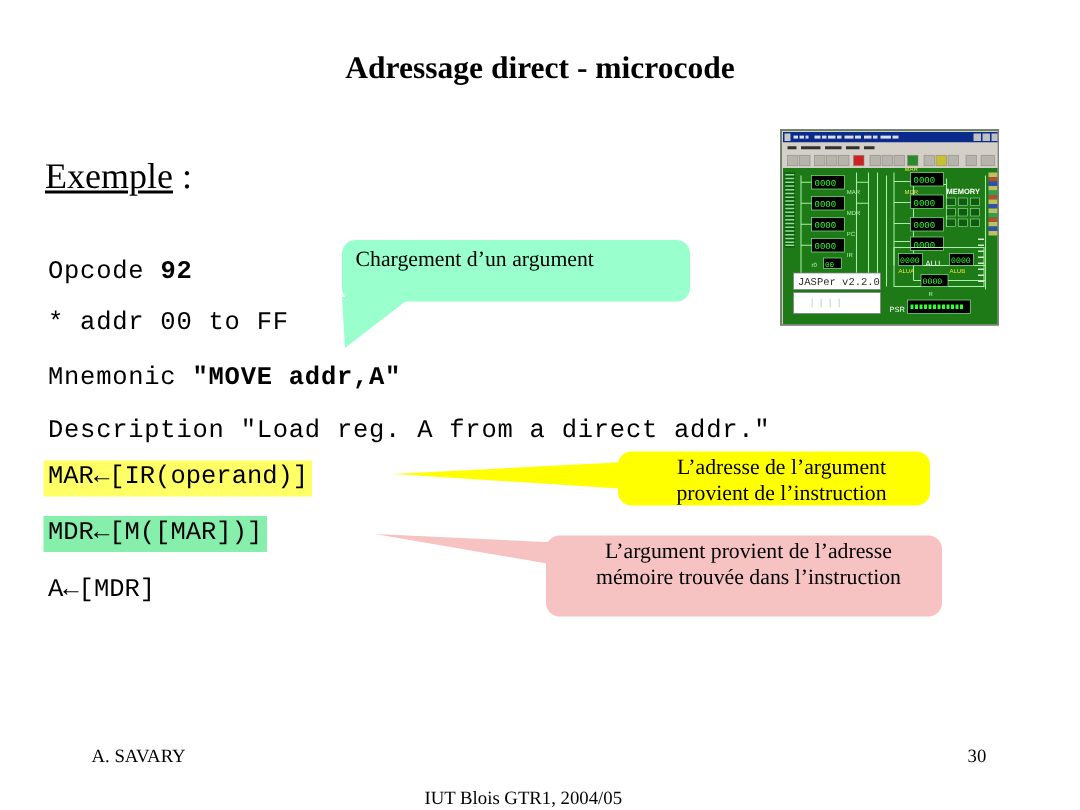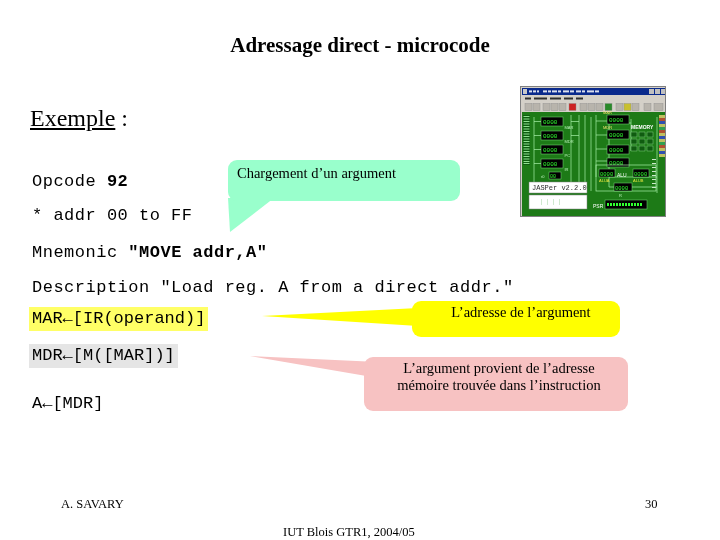--- a/index.html
+++ b/index.html
@@ -71,21 +71,21 @@
     font-family: "Liberation Mono", "DejaVu Sans Mono", monospace;
     font-size: 17px;
     color: #000000;
     white-space: nowrap;
     padding: 2px 3px 3px 3px;
     letter-spacing: 0px;
     z-index: 6;
   }
   #micro-1 { left: 29px; top: 307px; background: #ffff66; }
   #micro-2 { left: 29px; top: 344px; background: #ffccff; }
-  #micro-3 { left: 29px; top: 392px; background: transparent; }
+  #micro-3 { left: 29px; top: 382px; background: transparent; }
 
   
   .callout {
     position: absolute;
     font-family: "Liberation Serif", serif;
     font-size: 14.5px;
     line-height: 1.18;
     color: #000000;
     border-radius: 9px;
     box-sizing: border-box;
@@ -189,35 +189,36 @@
 
 <div class="code-line" id="opcode-line"><span>Opcode </span><b>92</b></div>
 
 <div class="code-line" id="addr-line">* addr 00 to FF</div>
 
 <div class="code-line" id="mnemonic-line"><span>Mnemonic </span><b>"MOVE addr,A"</b></div>
 
 <div class="code-line" id="desc-line"><span>Description </span><span>"Load reg. A from a direct addr."</span></div>
 
 <div class="micro-line" id="micro-1" style="background: rgb(255, 255, 102);">MAR←[IR(operand)]</div>
-<div class="micro-line" id="micro-2" style="background: #e5e5e5;">MDR←[M([MAR])]</div>
+<div class="micro-line" id="micro-2" style="background: #86efac;">MDR←[M([MAR])]</div>
 <div class="micro-line" id="micro-3">A←[MDR]</div>
 
 <svg id="callout-green-tail" viewBox="0 0 80 36" preserveAspectRatio="none">
   <polygon points="0,0 46,0 2,34" fill="#99ffcc"></polygon>
 </svg>
 <div class="callout" id="callout-green">
   <span class="cl">Chargement d’un argument</span>
 </div>
 
 <svg id="callout-yellow-tail" viewBox="0 0 156 18" preserveAspectRatio="none">
   <polygon points="0,8 156,0 156,18" fill="#ffff00"></polygon>
 </svg>
 <div class="callout" id="callout-yellow">
   <span class="cl">L’adresse de l’argument</span>
+  <span class="cl">provient de l’instruction</span>
 </div>
 
 <svg id="callout-pink-tail" viewBox="0 0 128 22" preserveAspectRatio="none">
   <polygon points="0,0 128,6 128,22" fill="#f7c2c2"></polygon>
 </svg>
 <div class="callout" id="callout-pink">
   <span class="cl">L’argument provient de l’adresse</span>
   <span class="cl">mémoire trouvée dans l’instruction</span>
 </div>
 

